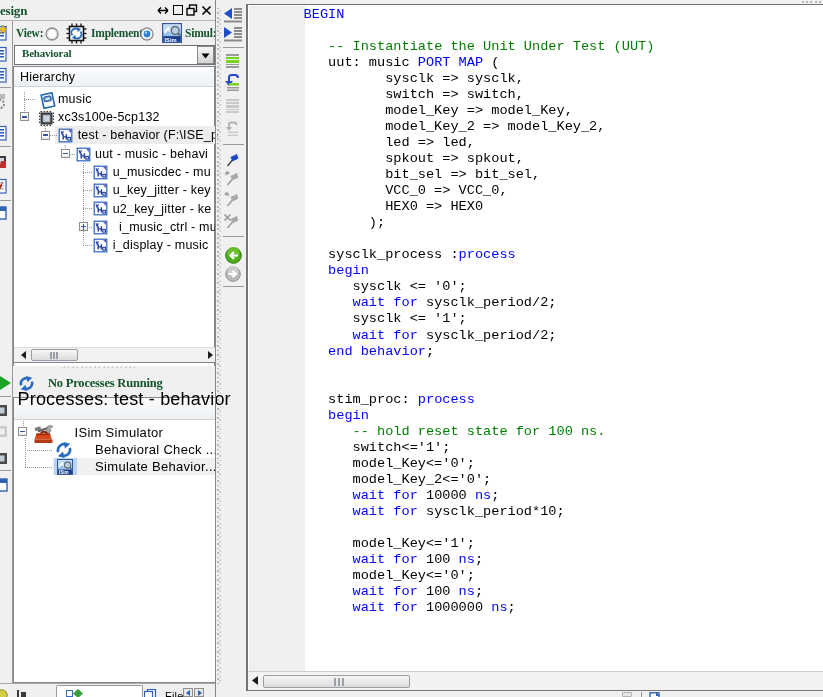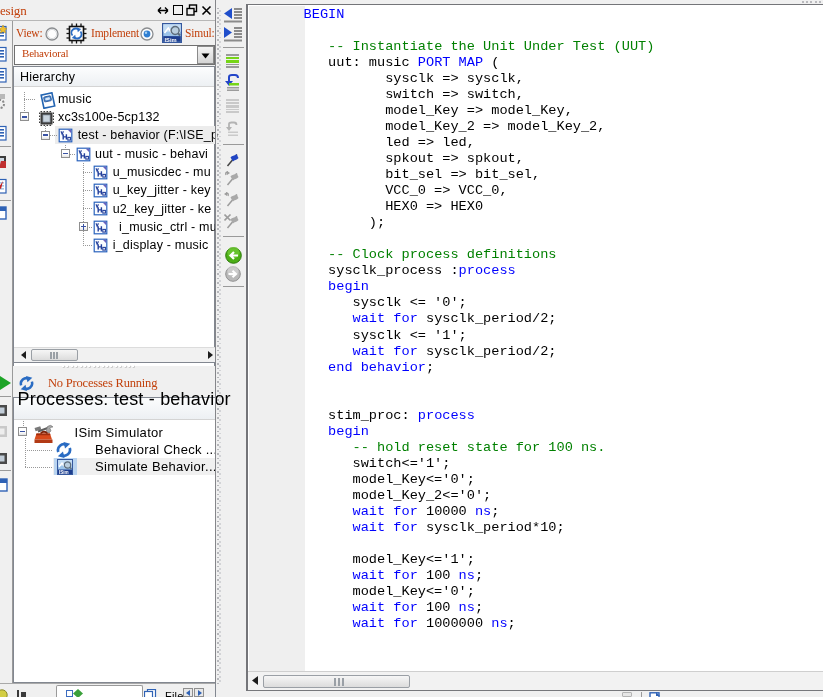--- a/index.html
+++ b/index.html
@@ -1,20 +1,20 @@
 <!DOCTYPE html>
 <html><head><meta charset="utf-8"><style>
 *{margin:0;padding:0;box-sizing:border-box}
 html,body{width:823px;height:697px;overflow:hidden}
 #root{position:relative;width:823px;height:697px;background:#f0f0f0;
  font-family:"Liberation Sans",sans-serif;overflow:hidden}
 .abs{position:absolute}
 .lbl{position:absolute;font-size:12.5px;line-height:15px;color:#000;white-space:pre;letter-spacing:0.2px}
-.ms{position:absolute;font-family:"Liberation Serif",serif;font-weight:normal;
- font-size:11.5px;line-height:13px;color:#c2410c;white-space:pre;letter-spacing:-0.2px}
+.ms{position:absolute;font-family:"Liberation Serif",serif;font-weight:bold;
+ font-size:11.5px;line-height:13px;color:#14532d;white-space:pre;letter-spacing:-0.2px}
 .sep-h{position:absolute;height:1px;background:#9a9a9a}
 .sep-v{position:absolute;width:1px;background:#9a9a9a}
 .dotv{position:absolute;width:1px;
  background:repeating-linear-gradient(to bottom,#989898 0 1px,transparent 1px 2px)}
 .doth{position:absolute;height:1px;
  background:repeating-linear-gradient(to right,#989898 0 1px,transparent 1px 2px)}
 .expander{position:absolute;width:9px;height:9px;background:linear-gradient(#fff 55%,#e4e4e4);border:1px solid #8f8f8f}
 .expander i{position:absolute;left:1px;right:1px;top:2.6px;height:1.7px;background:#3a53a4;display:block}
 .expander b{position:absolute;top:0.6px;bottom:0.6px;left:2.6px;width:1.7px;background:#3a53a4;display:block}
 #codepre,#gutpre{position:absolute;font-family:"Liberation Mono",monospace;
@@ -38,21 +38,20 @@
           switch =&gt; switch,
           model_Key =&gt; model_Key,
           model_Key_2 =&gt; model_Key_2,
           led =&gt; led,
           spkout =&gt; spkout,
           bit_sel =&gt; bit_sel,
           VCC_0 =&gt; VCC_0,
           HEX0 =&gt; HEX0
         );
 
-   <i>-- Clock process definitions</i>
    sysclk_process :<b>process</b>
    <b>begin</b>
       sysclk &lt;= '0';
       <b>wait for</b> sysclk_period/2;
       sysclk &lt;= '1';
       <b>wait for</b> sysclk_period/2;
    <b>end behavior</b>;
 
 
    stim_proc: <b>process</b>

